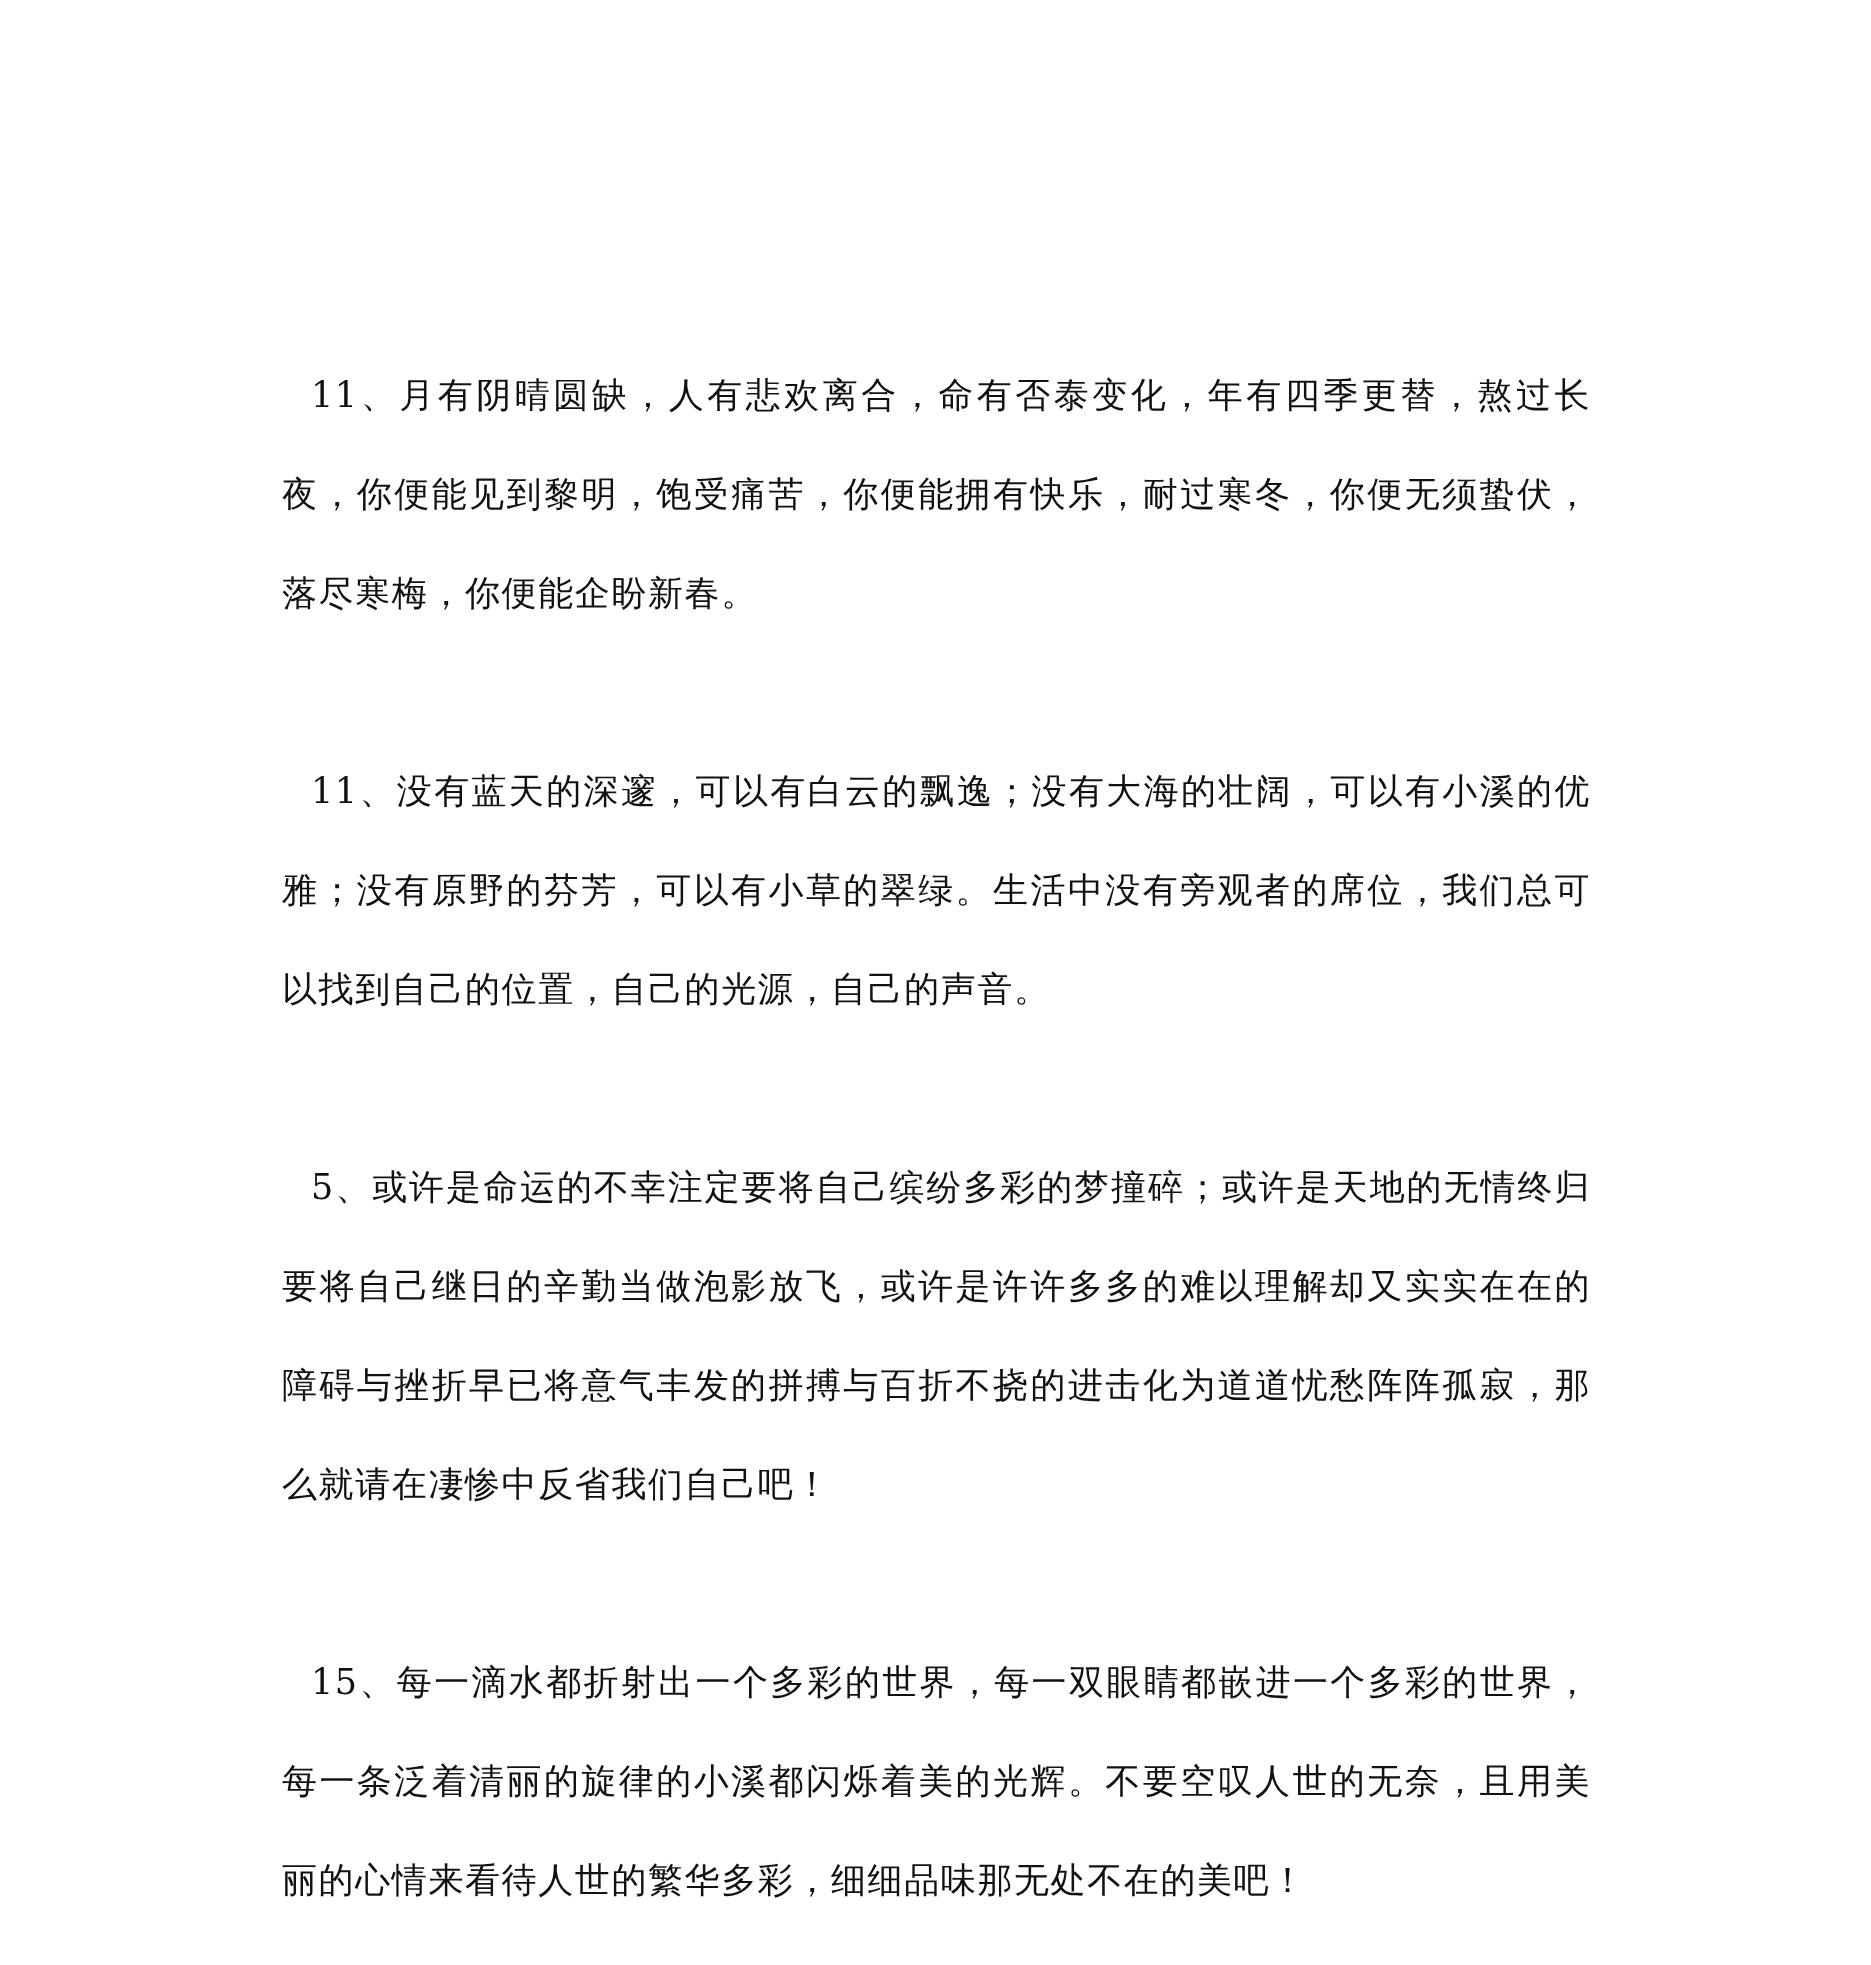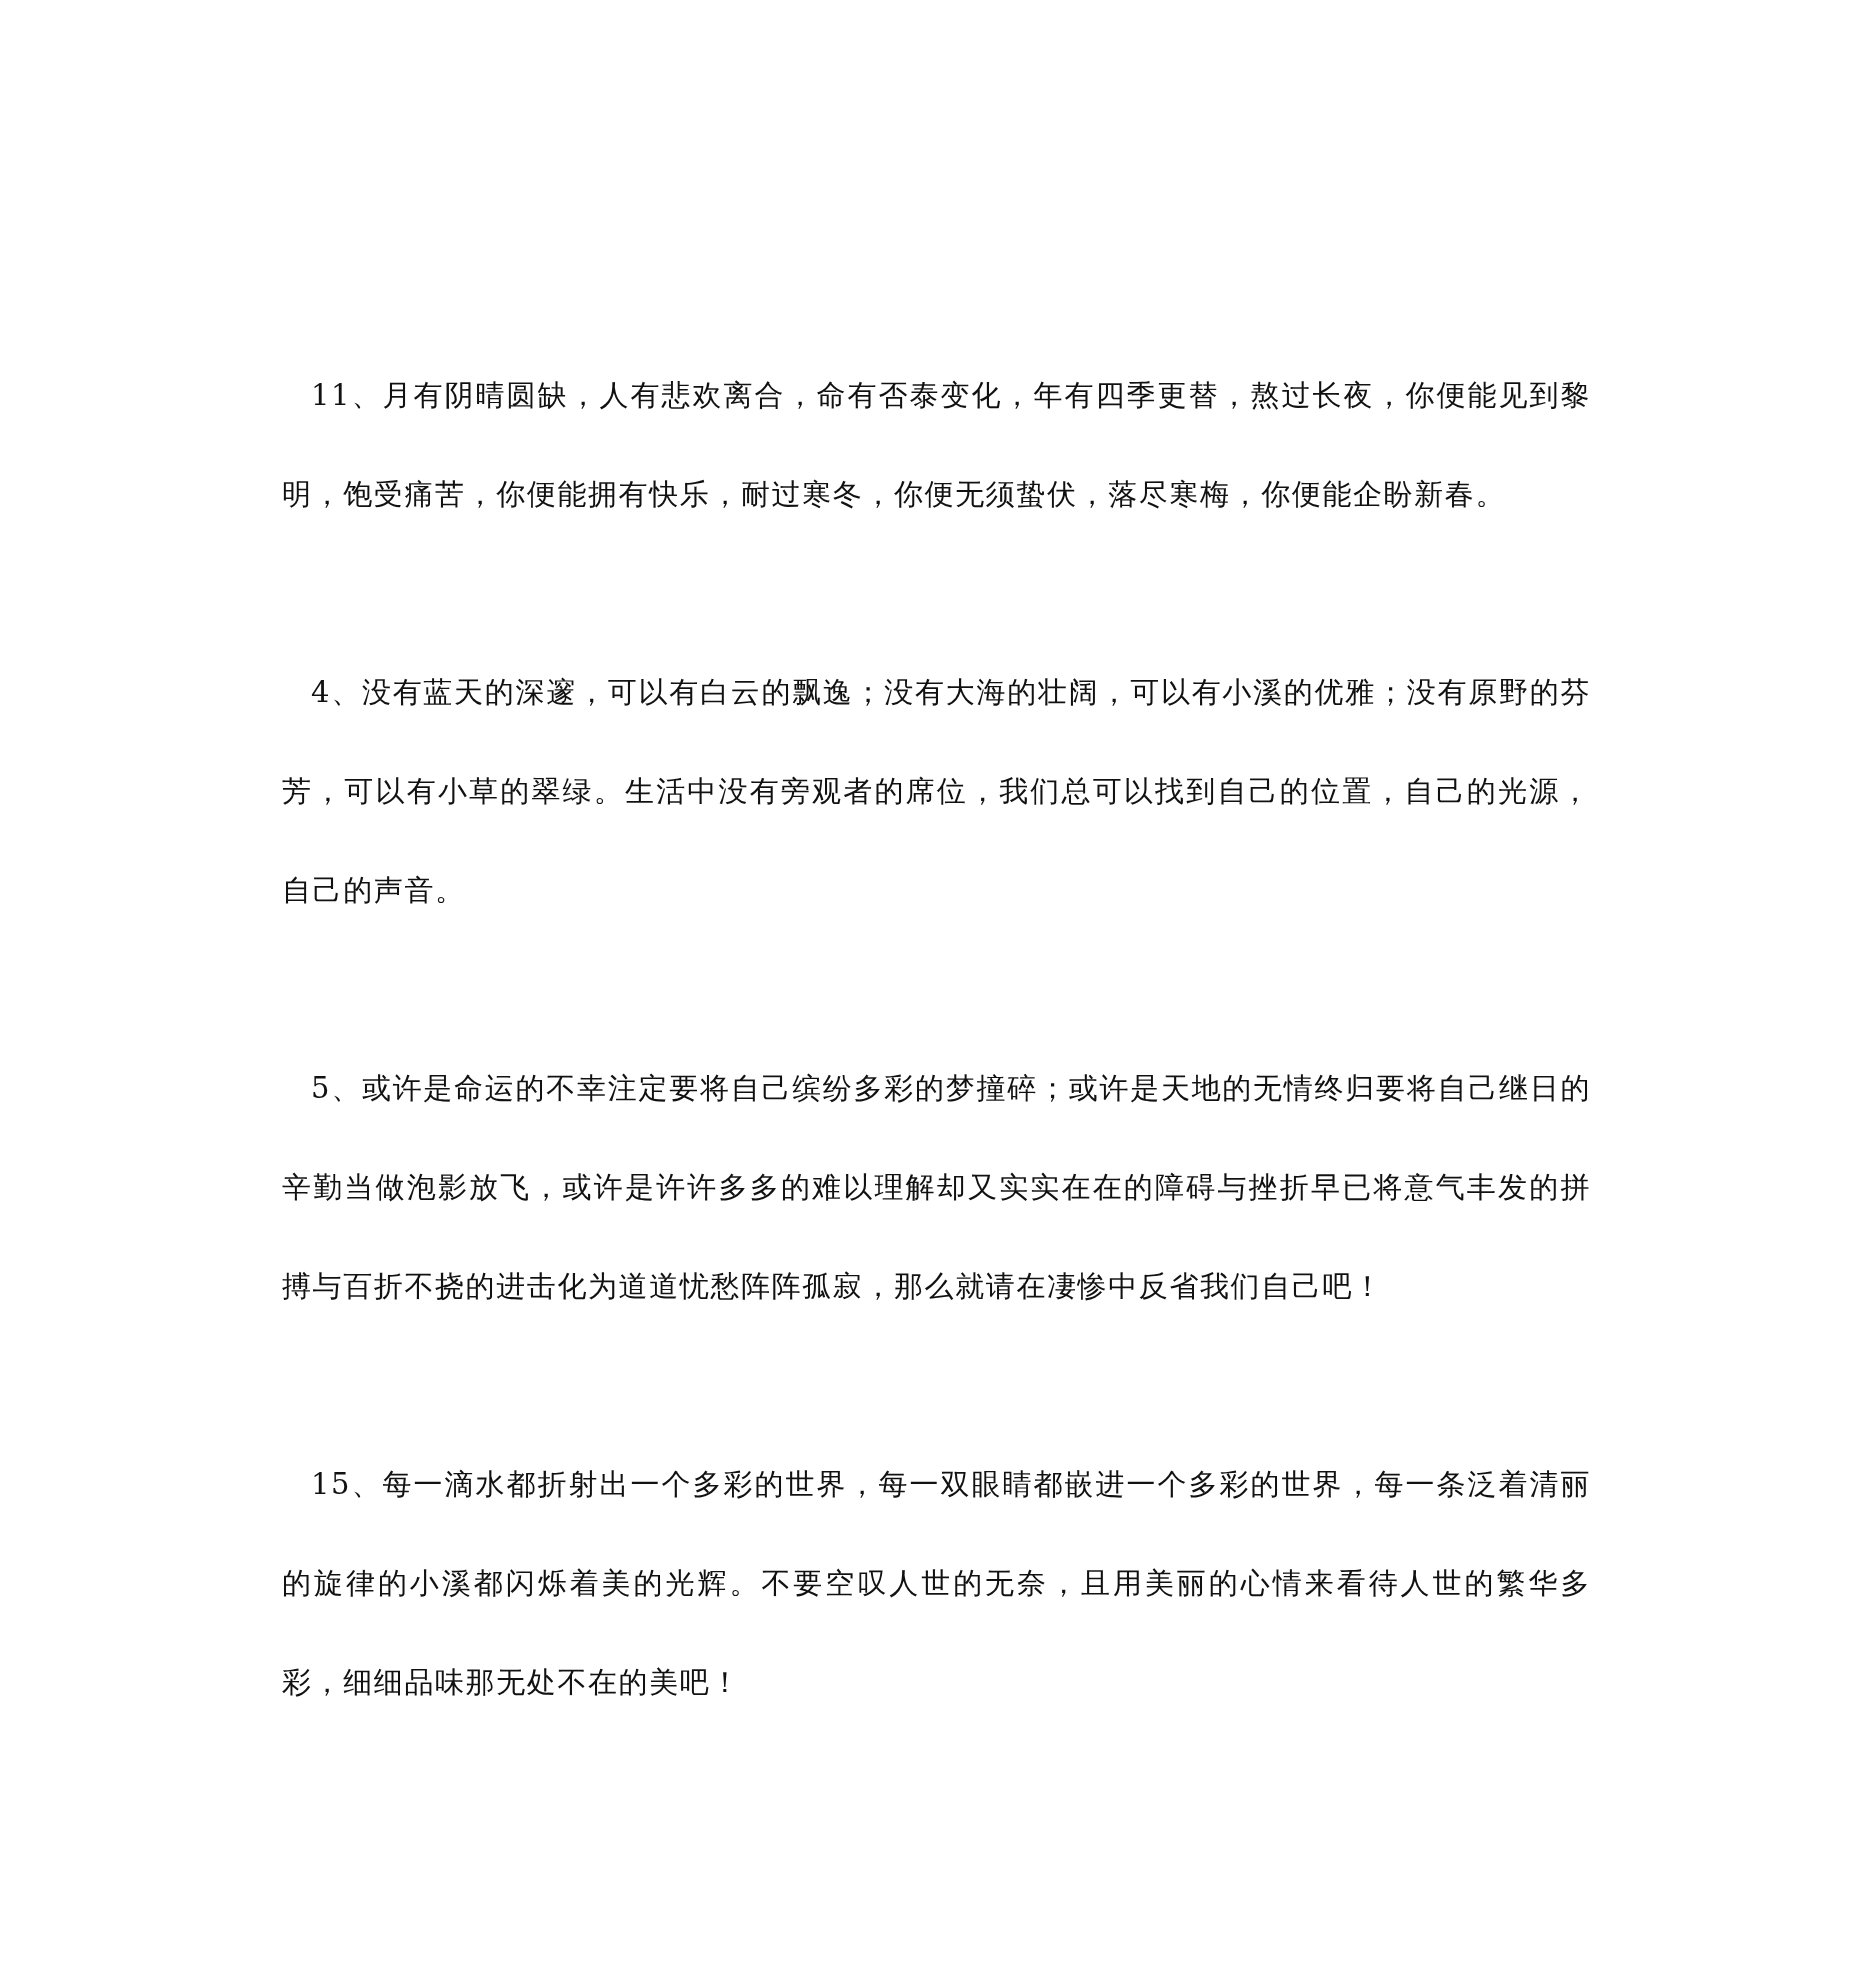--- a/index.html
+++ b/index.html
@@ -5,31 +5,31 @@
   html, body { margin: 0; padding: 0; background: #ffffff; }
   body {
     width: 1872px; height: 2647px; position: relative; overflow: hidden;
     font-family: "DejaVu Serif", "Liberation Serif", serif;
     color: #111111;
   }
   .page {
     position: absolute; left: 282px; top: 346px; width: 1309px;
   }
   .para {
-    font-size: 29px;
+    font-size: 35px;
     line-height: 99px;
     letter-spacing: 1.6px;
     text-align: justify;
     text-indent: 29px;
     margin: 0 0 99px 0;
   }
 </style>
 </head>
 <body>
 
 <div class="page">
   <p class="para">11、月有阴晴圆缺，人有悲欢离合，命有否泰变化，年有四季更替，熬过长夜，你便能见到黎明，饱受痛苦，你便能拥有快乐，耐过寒冬，你便无须蛰伏，落尽寒梅，你便能企盼新春。</p>
-  <p class="para">4、没有蓝天的深邃，可以有白云的飘逸；没有大海的壮阔，可以有小溪的优雅；没有原野的芬芳，可以有小草的翠绿。生活中没有旁观者的席位，我们总可以找到自己的位置，自己的光源，自己的声音。</p>
+  <p class="para">11、没有蓝天的深邃，可以有白云的飘逸；没有大海的壮阔，可以有小溪的优雅；没有原野的芬芳，可以有小草的翠绿。生活中没有旁观者的席位，我们总可以找到自己的位置，自己的光源，自己的声音。</p>
   <p class="para">5、或许是命运的不幸注定要将自己缤纷多彩的梦撞碎；或许是天地的无情终归要将自己继日的辛勤当做泡影放飞，或许是许许多多的难以理解却又实实在在的障碍与挫折早已将意气丰发的拼搏与百折不挠的进击化为道道忧愁阵阵孤寂，那么就请在凄惨中反省我们自己吧！</p>
   <p class="para">15、每一滴水都折射出一个多彩的世界，每一双眼睛都嵌进一个多彩的世界，每一条泛着清丽的旋律的小溪都闪烁着美的光辉。不要空叹人世的无奈，且用美丽的心情来看待人世的繁华多彩，细细品味那无处不在的美吧！</p>
 
 </div>
 
 
 </body></html>

